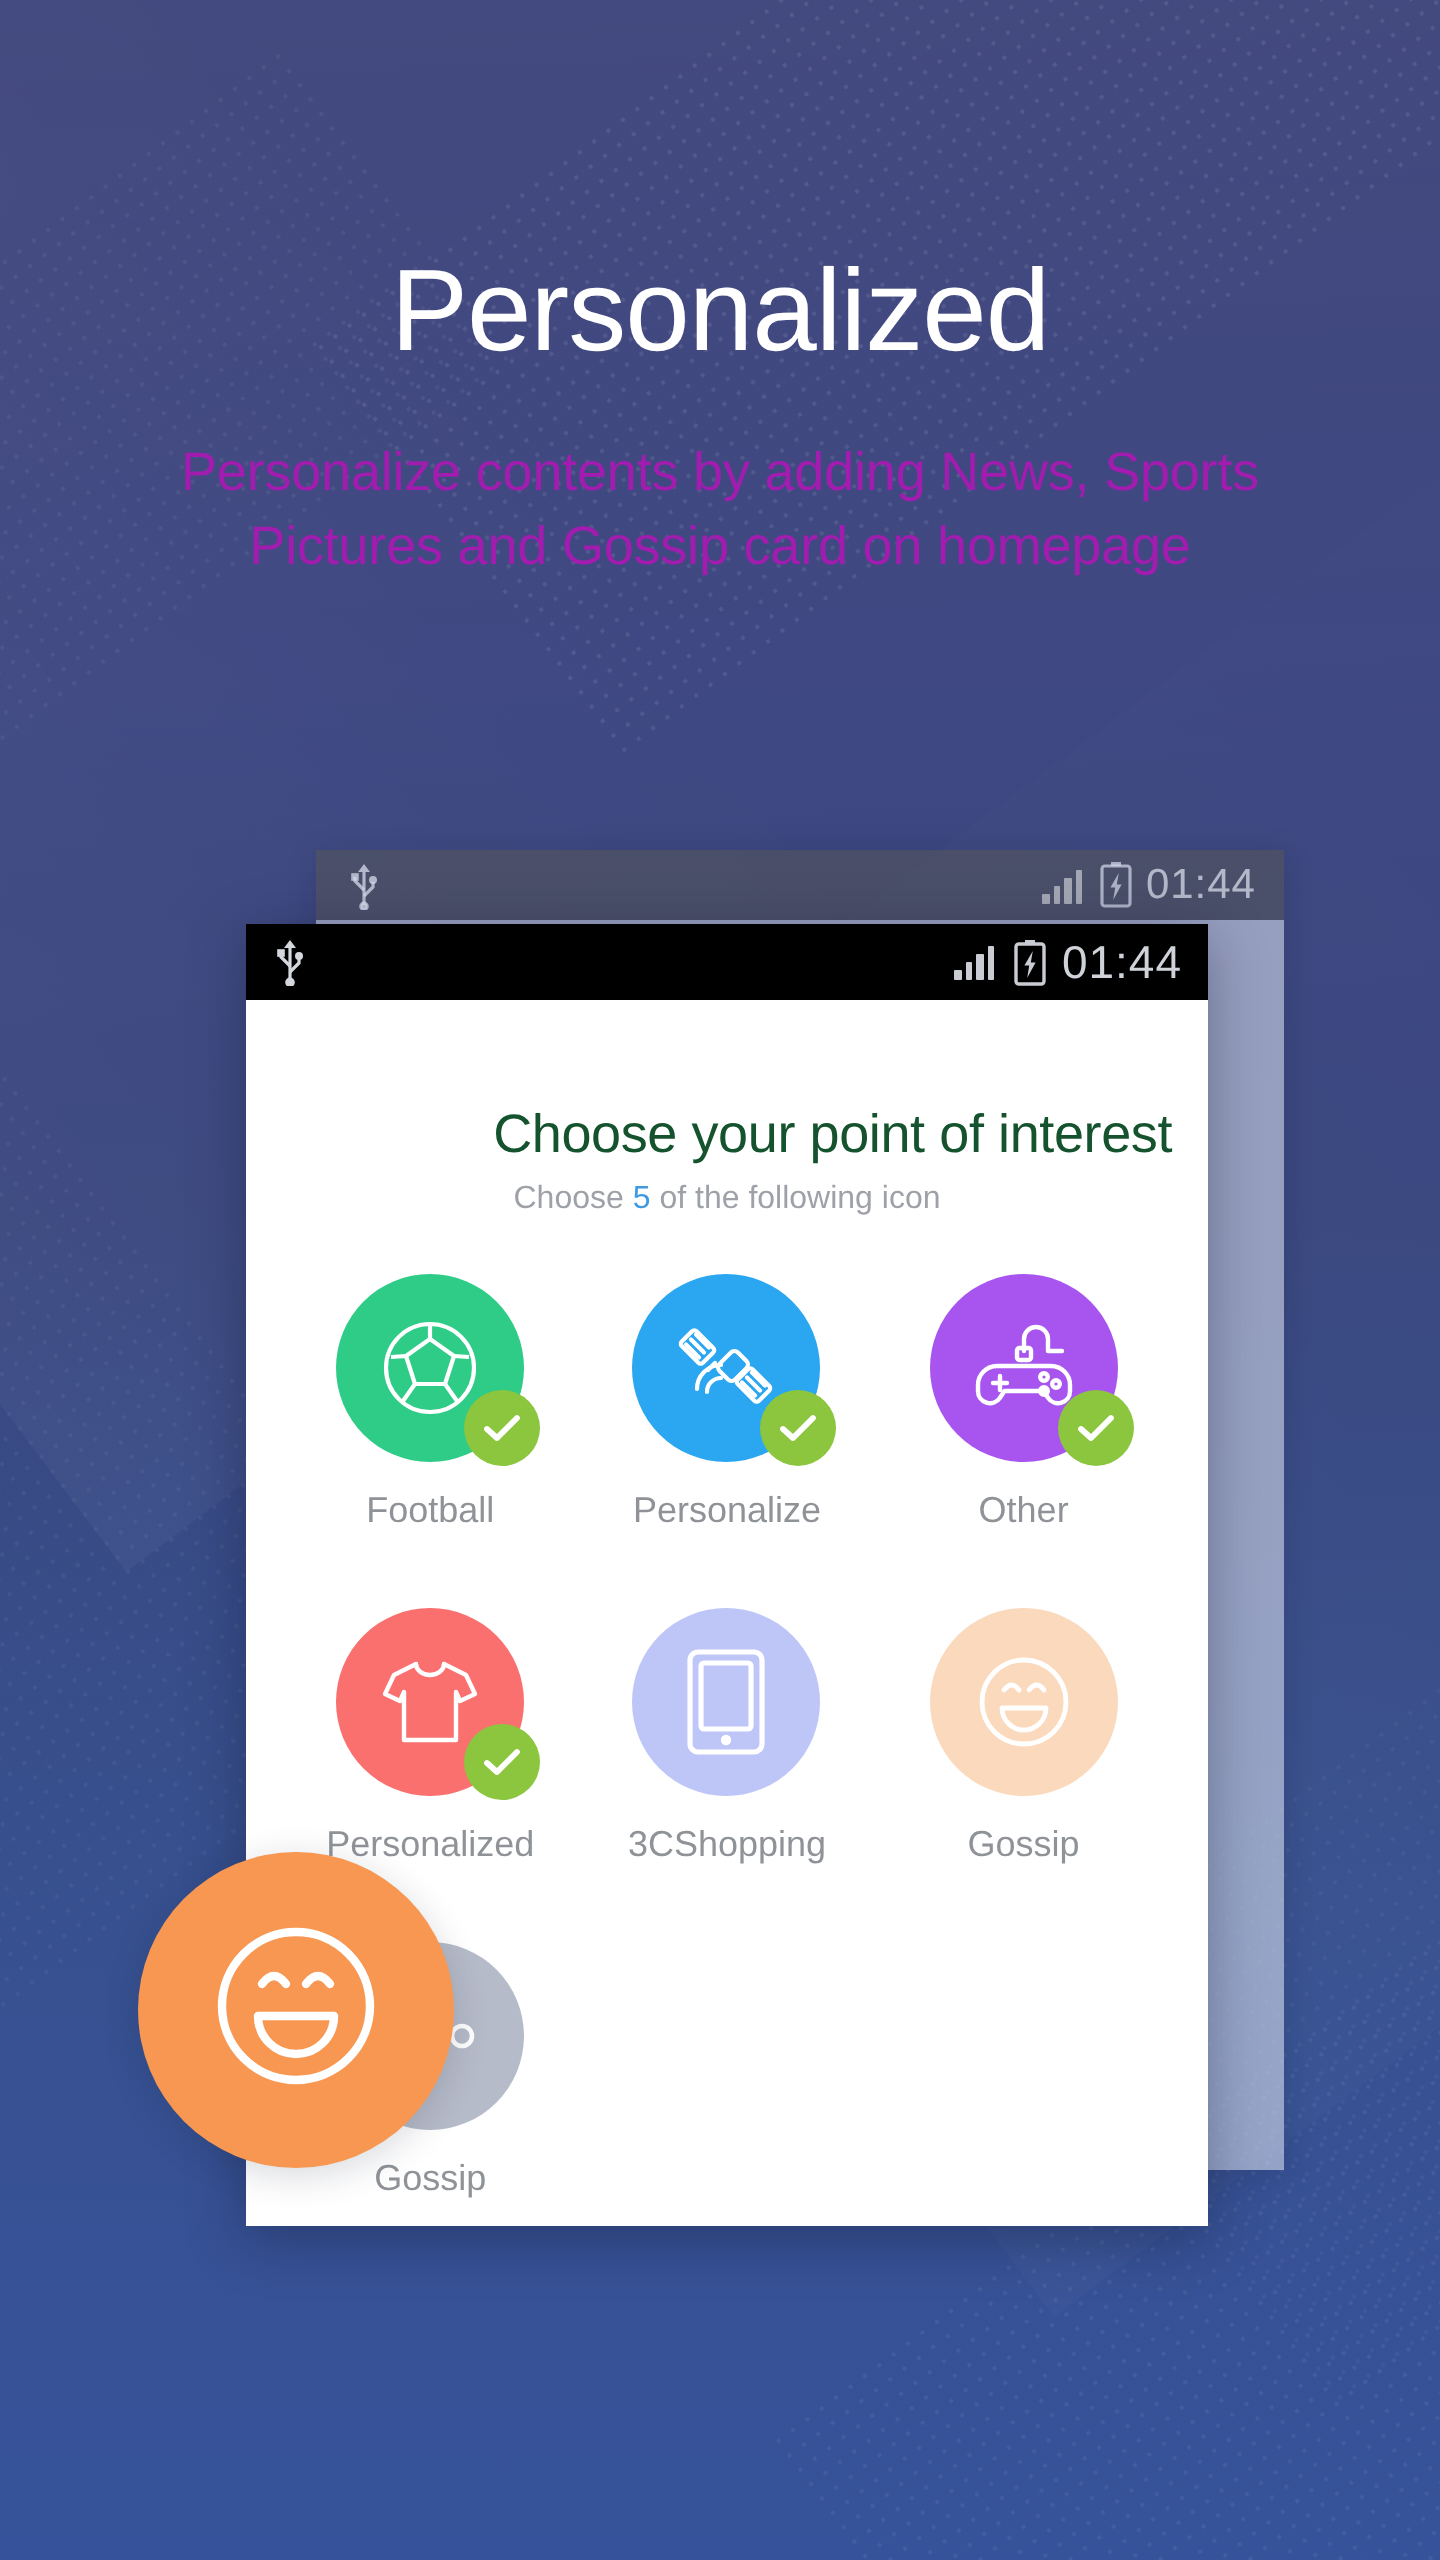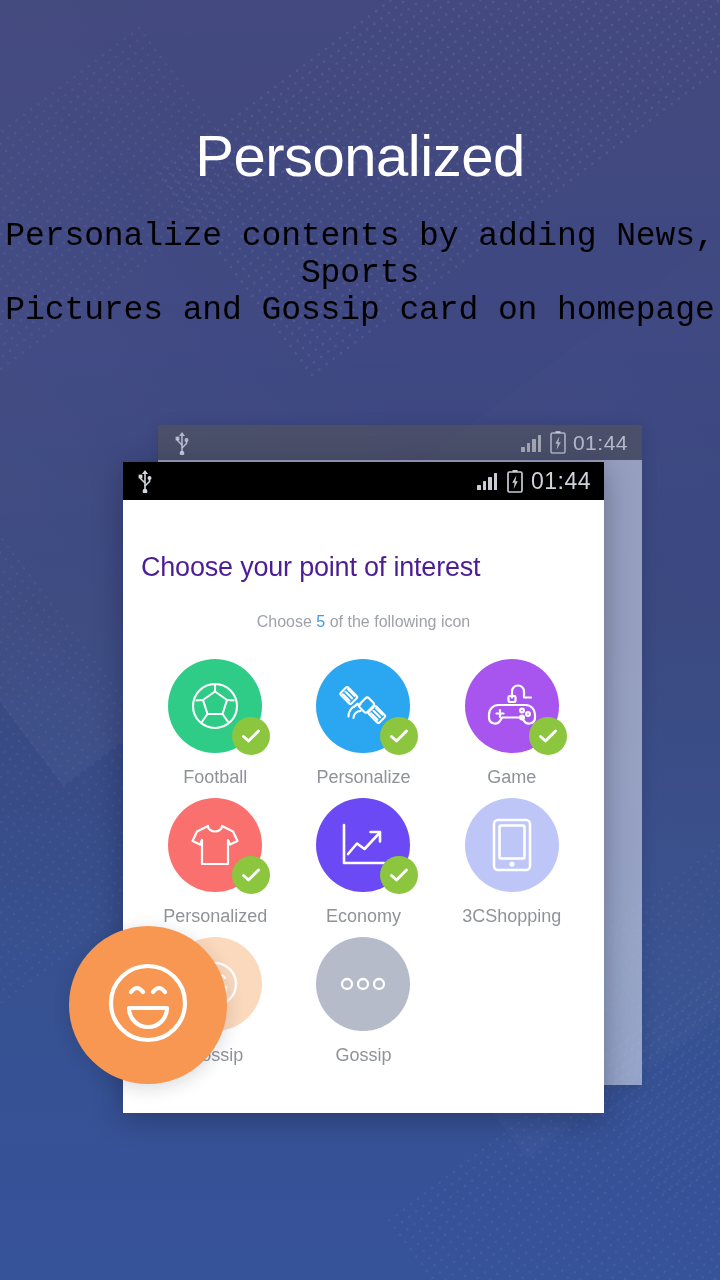--- a/index.html
+++ b/index.html
@@ -38,24 +38,23 @@
   
   .header { position:absolute; top:0; left:0; width:720px; text-align:center; }
   .title {
     margin-top: 122px;
     font-size: 58px; line-height: 68px;
     font-weight: 400; color: #ffffff;
     letter-spacing: -0.5px;
   }
   .subtitle {
     margin-top: 28px;
-    font-size: 33px; line-height: 37px;
-    font-weight: 400; color: #000000;
+    font-size: 27px; line-height: 37px;
+    font-weight: 400; color: #a21caf;
     letter-spacing: -0.1px;
-    font-family: Liberation Mono, monospace;
   }
 
   
   .ghost {
     position:absolute;
     left:158px; top:425px;
     width:484px; height:660px;
     background: rgba(226,231,244,0.36);
     box-shadow: 0 2px 14px rgba(18,22,48,0.18);
   }
@@ -93,37 +92,37 @@
   .sig-ic i { width:3.6px; background:#c9ccd3; display:block; border-radius:.5px; }
   .sig-ic i:nth-child(1){ height:5px; }
   .sig-ic i:nth-child(2){ height:9px; }
   .sig-ic i:nth-child(3){ height:13px; }
   .sig-ic i:nth-child(4){ height:17px; }
   .bat-ic { width:16px; height:23px; display:block; }
 
   
   .screen { padding: 0 18px; }
   .choose-title {
-    text-align:left;
+    text-align:right;
     margin-top: 52px;
-    font-size: 27px; color:#4c1d95; font-weight:400;
+    font-size: 27px; color:#14532d; font-weight:400;
     letter-spacing:-0.2px;
   }
   .choose-sub {
     text-align:center;
-    margin-top: 30px;
+    margin-top: 8px;
     font-size: 16px; color:#9ea2a8; font-weight:400;
   }
   .choose-sub .count { color:#3d9ae3; }
 
   .grid {
     margin-top: 28px;
     display:grid;
     grid-template-columns: repeat(3, 1fr);
-    row-gap: 10px;
+    row-gap: 38px;
   }
   .cell { display:flex; flex-direction:column; align-items:center; }
   .bubble-wrap { position:relative; width:94px; height:94px; }
   .bubble {
     width:94px; height:94px; border-radius:50%;
     display:flex; align-items:center; justify-content:center;
   }
   .bubble svg { display:block; }
   .check {
     position:absolute; right:-8px; bottom:-2px;
@@ -295,54 +294,37 @@
                 <circle cx="45" cy="35" r="1.9"></circle>
                 <circle cx="39" cy="38.5" r="1.9"></circle>
     </svg>
             </div>
             <div class="check" style="background: rgb(140, 198, 63);">
               <svg width="20" height="16" viewBox="0 0 20 16" fill="none" stroke="#fff" stroke-width="2.9" stroke-linecap="round" stroke-linejoin="round">
                 <path d="M2.5 8.5 L7.5 13 L17.5 3"></path>
               </svg>
             </div>
           </div>
-          <div class="cell-label">Game</div>
+          <div class="cell-label">Other</div>
         </div>
         <div class="cell">
           <div class="bubble-wrap">
             <div class="bubble" style="background: rgb(249, 112, 110);">
               <svg width="56" height="52" viewBox="0 0 56 52" fill="none" stroke="#fff" stroke-width="2.2" stroke-linejoin="round" stroke-linecap="round">
       <path d="M21 7 L10 12.5 L5.5 22 L13 25.5 L15 21 V45 H41 V21 L43 25.5 L50.5 22 L46 12.5 L35 7"></path>
       <path d="M21 7 a7 5.5 0 0 0 14 0"></path>
     </svg>
             </div>
             <div class="check" style="background: rgb(140, 198, 63);">
               <svg width="20" height="16" viewBox="0 0 20 16" fill="none" stroke="#fff" stroke-width="2.9" stroke-linecap="round" stroke-linejoin="round">
                 <path d="M2.5 8.5 L7.5 13 L17.5 3"></path>
               </svg>
             </div>
           </div>
           <div class="cell-label">Personalized</div>
-        </div>
-        <div class="cell">
-          <div class="bubble-wrap">
-            <div class="bubble" style="background: rgb(107, 74, 245);">
-              <svg width="54" height="52" viewBox="0 0 54 52" fill="none" stroke="#fff" stroke-width="2.6" stroke-linejoin="round" stroke-linecap="round">
-      <path d="M8 6 V44 H48"></path>
-      <path d="M12 35 L21 24.5 L28.5 30 L43 14.5"></path>
-      <path d="M34.5 13 H44 V22.5"></path>
-    </svg>
-            </div>
-            <div class="check" style="background: rgb(140, 198, 63);">
-              <svg width="20" height="16" viewBox="0 0 20 16" fill="none" stroke="#fff" stroke-width="2.9" stroke-linecap="round" stroke-linejoin="round">
-                <path d="M2.5 8.5 L7.5 13 L17.5 3"></path>
-              </svg>
-            </div>
-          </div>
-          <div class="cell-label">Economy</div>
         </div>
         <div class="cell">
           <div class="bubble-wrap">
             <div class="bubble" style="background: rgb(189, 198, 247);">
               <svg width="44" height="56" viewBox="0 0 44 56" fill="none" stroke="#fff" stroke-width="2.6" stroke-linejoin="round">
       <rect x="4" y="3" width="36" height="50" rx="4"></rect>
       <rect x="9.5" y="8.5" width="25" height="33" rx="1.5"></rect>
       <circle cx="22" cy="47" r="2.6" fill="#fff" stroke="none"></circle>
     </svg>
             </div>

